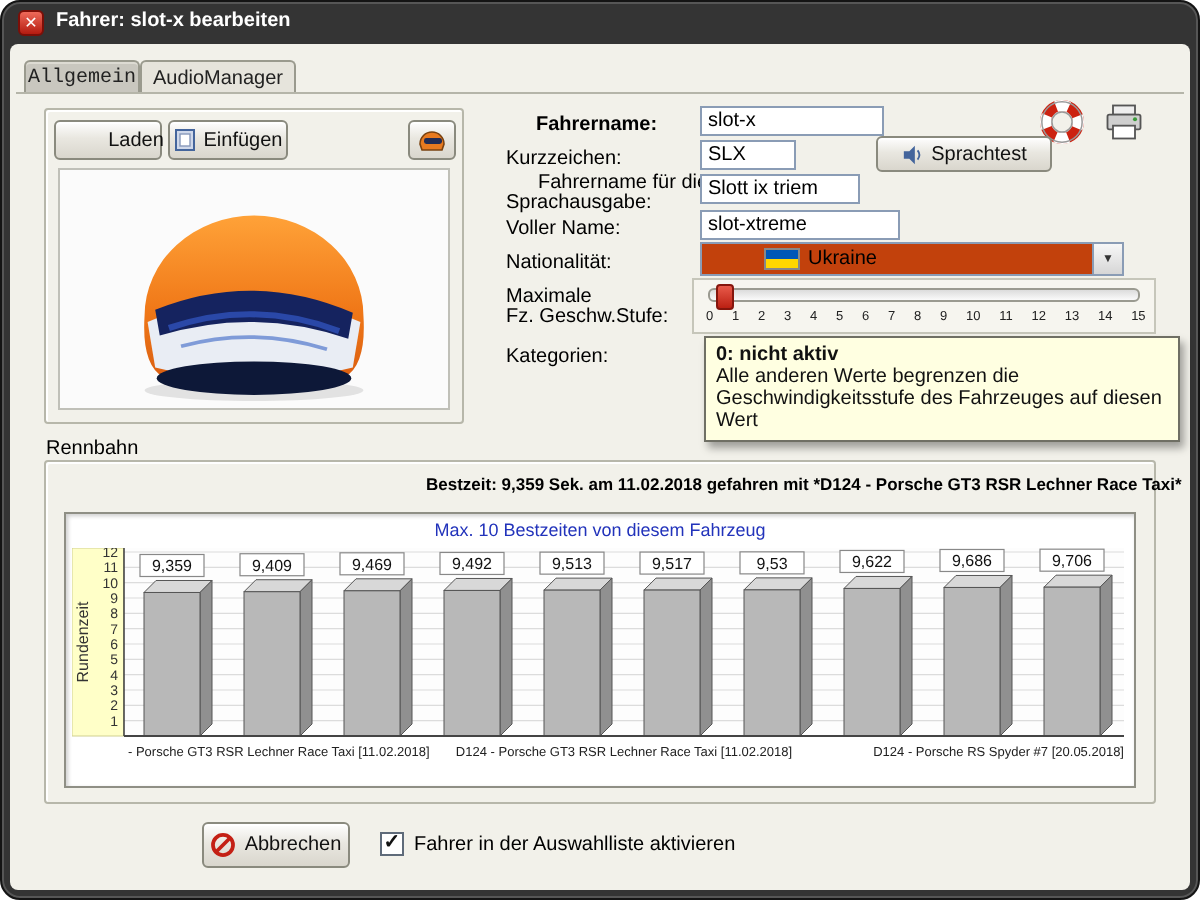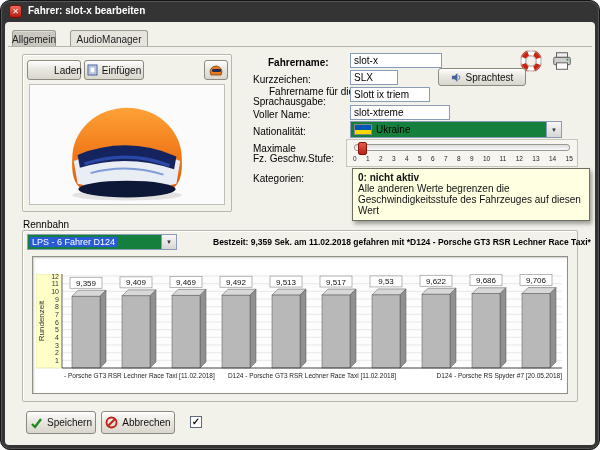--- a/index.html
+++ b/index.html
@@ -28,22 +28,22 @@
          font-size:10px; font-family:inherit; color:#111; box-shadow:inset 0 1px 0 #fff; cursor:default; }
 
   .label { position:absolute; font-size:10px; color:#000; white-space:nowrap; }
 
   .tb { position:absolute; border:1px solid #8a9cb5; background:#fff; font-size:10px; font-family:inherit;
         padding:0 3px; height:15px; color:#000; }
 
   .photo { position:absolute; left:29px; top:84px; width:196px; height:121px; background:#fbfbfb;
            border:1px solid #c0c0b8; display:flex; align-items:center; justify-content:center; }
 
-  .combo { position:absolute; background:#15803d; border:1px solid #8a9cb5; display:flex; align-items:center;
-           font-size:10px; color:#000; }
+  .combo { position:absolute; background:#c2410c; border:1px solid #8a9cb5; display:flex; align-items:center;
+           font-size:10px; color:#000;padding-left:28px; }
   .combo .arrow { margin-left:auto; width:15px; align-self:stretch; background:linear-gradient(#f7f7f7,#d6d6d6);
            border-left:1px solid #8a9cb5; font-size:6px; display:flex; align-items:center; justify-content:center; color:#333; }
   .flag-ua { width:18px; height:11px; margin:0 4px 0 3px; border:1px solid #888;
            background:linear-gradient(#0057b7 50%,#ffd700 50%); flex:0 0 auto; }
   .sel-blue { background:#2a5bd7; color:#fff; padding:0 2px; white-space:nowrap; }
 
   .slider-box { position:absolute; left:346px; top:139px; width:232px; height:28px; border:1px solid #c6c6ba; background:#f6f5ef; }
   .slider-track { position:absolute; left:7px; right:7px; top:4px; height:7px; background:linear-gradient(#dcdcdc,#fafafa);
            border:1px solid #9a9a90; border-radius:3px; }
   .slider-thumb { position:absolute; left:3px; top:-3px; width:9px; height:13px; background:linear-gradient(#e85a4a,#bb2013);
@@ -73,21 +73,21 @@
 <body>
 
 <div id="app">
   <div class="window"></div>
 
   <div class="titlebar-close"><span>✕</span></div>
   <div class="titlebar-title">Fahrer: slot-x bearbeiten</div>
 
   <div class="content"></div>
 
-  <div class="tab active" style="left:12px;width:44px;">
+  <div class="tab active" style="left:12px;width:58px;font-family:Liberation Mono, monospace;">
       <span>Allgemein</span>
     </div>
   <div class="tab" style="left:70px;width:78px;">
       <span>AudioManager</span>
     </div>
   <div class="tabline"></div>
 
   <div class="groupbox" style="left:22px;top:54px;width:210px;height:158px;"></div>
 
   <button class="btn" style="left:27px;top:60px;width:54px;height:20px;gap:28px;">
@@ -205,28 +205,25 @@
   <div class="label" style="left:253px;top:173px;">Kategorien:</div>
 
   <div class="tooltip">
     <span class="tt-title">0: nicht aktiv</span>
     <span>Alle anderen Werte begrenzen die Geschwindigkeitsstufe des Fahrzeuges auf diesen Wert</span>
   </div>
 
   <div class="label" style="left:23px;top:219px;">Rennbahn</div>
   <div class="groupbox" style="left:22px;top:230px;width:556px;height:172px;"></div>
 
-  <div class="combo" style="left:27px;top:234px;width:150px;height:16px;">
-    <span class="sel-blue" style="margin-left:2px;font-size:9px;">LPS - 6 Fahrer D124</span>
-    <span class="arrow">▼</span>
-  </div>
 
   <div class="bestzeit">Bestzeit: 9,359 Sek. am 11.02.2018 gefahren mit *D124 - Porsche GT3 RSR Lechner Race Taxi*</div>
 
   <div class="chartbox">
+    <div class="chart-title">Max. 10 Bestzeiten von diesem Fahrzeug</div>
     <svg id="chart-svg" width="528" height="112" viewBox="0 0 528 112">
         <rect x="0" y="0" width="26" height="94" fill="#ffffc8" stroke="#d0d090" stroke-width="0.5"></rect>
         <rect x="26" y="0" width="500" height="94" fill="#fdfdfd"></rect>
         <line x1="26" y1="86.33333333333333" x2="526" y2="86.33333333333333" stroke="#dcdcdc" stroke-width="0.6"></line>
         <text x="23" y="88.83333333333333" font-size="7" text-anchor="end" fill="#333">1</text>
         <line x1="26" y1="78.66666666666667" x2="526" y2="78.66666666666667" stroke="#dcdcdc" stroke-width="0.6"></line>
         <text x="23" y="81.16666666666667" font-size="7" text-anchor="end" fill="#333">2</text>
         <line x1="26" y1="71" x2="526" y2="71" stroke="#dcdcdc" stroke-width="0.6"></line>
         <text x="23" y="73.5" font-size="7" text-anchor="end" fill="#333">3</text>
         <line x1="26" y1="63.33333333333333" x2="526" y2="63.33333333333333" stroke="#dcdcdc" stroke-width="0.6"></line>
@@ -299,29 +296,24 @@
         <rect x="484" y="0.5873333333333335" width="32" height="11" fill="#fff" stroke="#888" stroke-width="0.6"></rect>
         <text x="500" y="9.087333333333333" font-size="8" text-anchor="middle" fill="#111">9,706</text>
         <line x1="26" y1="94" x2="526" y2="94" stroke="#444" stroke-width="1"></line>
         <line x1="26" y1="0" x2="26" y2="94" stroke="#444" stroke-width="0.8"></line>
         <text x="28" y="104" font-size="6.5" fill="#222" text-anchor="start">- Porsche GT3 RSR Lechner Race Taxi [11.02.2018]</text>
         <text x="276" y="104" font-size="6.5" fill="#222" text-anchor="middle">D124 - Porsche GT3 RSR Lechner Race Taxi [11.02.2018]</text>
         <text x="526" y="104" font-size="6.5" fill="#222" text-anchor="end">D124 - Porsche RS Spyder #7 [20.05.2018]</text>
       </svg>
   </div>
 
-  <button class="btn" style="left:26px;top:411px;width:70px;height:23px;">
-    <svg class="icon-svg" width="13" height="12" viewBox="0 0 13 12">
-      <polyline points="2,7 5,10 11,2" fill="none" stroke="#1e8a1e" stroke-width="2.4"></polyline>
-    </svg>
-    <span>Speichern</span>
-  </button>
   <button class="btn" style="left:101px;top:411px;width:74px;height:23px;">
     <svg class="icon-svg" width="13" height="13" viewBox="0 0 14 14">
       <circle cx="7" cy="7" r="5.4" fill="none" stroke="#c42015" stroke-width="2"></circle>
       <line x1="3.5" y1="10.5" x2="10.5" y2="3.5" stroke="#c42015" stroke-width="2"></line>
     </svg>
     <span>Abbrechen</span>
   </button>
   <div class="checkbox">
     <span>✓</span>
   </div>
+  <div class="label" style="left:207px;top:417px;">Fahrer in der Auswahlliste aktivieren</div>
 </div>
 
 </body></html>

